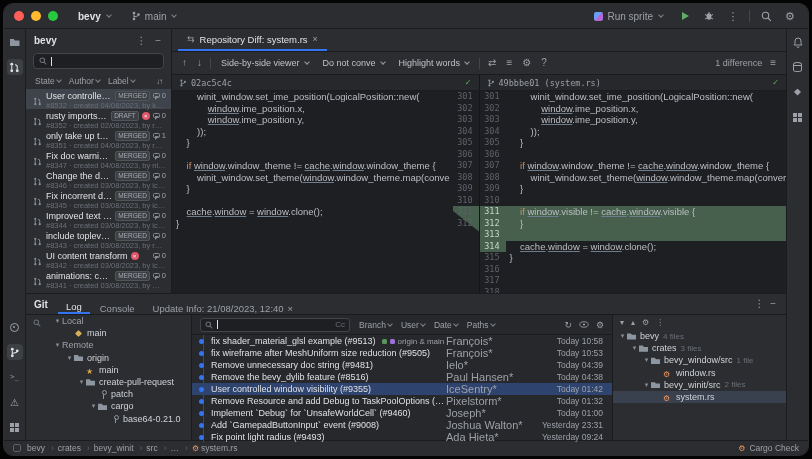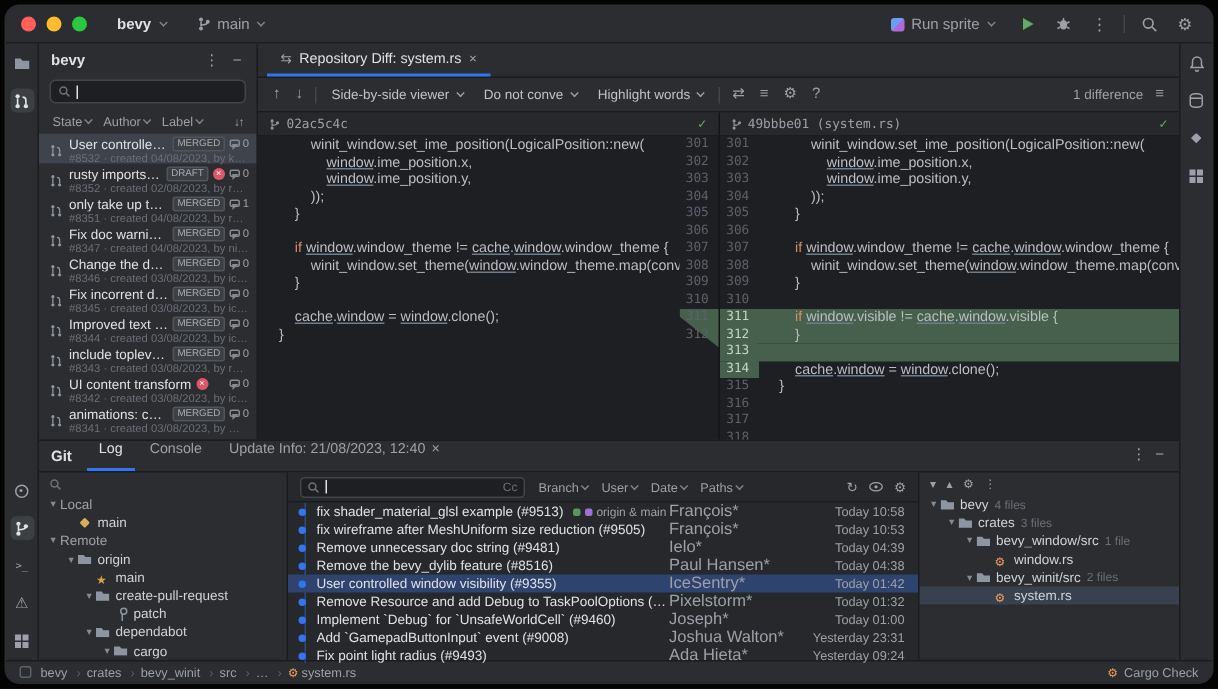--- a/index.html
+++ b/index.html
@@ -91,35 +91,35 @@
   .dh{flex:1;display:flex;align-items:center;gap:4px;padding:0 7px;font-size:8.5px;color:var(--mut);min-width:0}
   .dh+.dh{border-left:1px solid var(--line2)}
   .dh .ok{margin-left:auto;color:var(--green);font-size:8px}
   .diff-body{flex:1;position:relative;display:flex;min-height:0;overflow:hidden}
   .connector{position:absolute;left:calc(50% - 26px);width:52px;top:0;bottom:0;z-index:0;pointer-events:none}
   .wedge{width:100%;height:100%;background:var(--added);clip-path:polygon(0 115px,100% 115px,100% 161px,0 120px)}
   .pane{flex:1;display:flex;min-width:0;position:relative;z-index:1}
   .pane.pright{border-left:1px solid var(--line2)}
   .codes{flex:1;min-width:0;overflow:hidden}
   .nums{width:26px;flex:none}
-  .code-line{height:11.5px;line-height:11.5px;white-space:pre;font:9.5px "DejaVu Sans Mono",monospace;color:var(--code);padding-left:14px;overflow:hidden}
+  .code-line{height:11.5px;line-height:11.5px;white-space:pre;font:9.5px "DejaVu Sans Mono",monospace;color:var(--code);padding-left:4px;overflow:hidden}
   .code-line.added{background:var(--added)}
   .num-line{height:11.5px;line-height:11.5px;font:8.5px "DejaVu Sans Mono",monospace;color:var(--numc);text-align:right;padding-right:6px}
   .rnums .num-line.added{background:var(--added);color:#c6d6c6}
   .kw{color:var(--kwc)}
   .vr{text-decoration:underline;text-decoration-color:#6e7d8c}
 
   
   .git-panel{height:149px;flex:none;border-top:1px solid var(--line);background:var(--panel);display:flex;flex-direction:column}
   .git-tabs{height:21px;flex:none;display:flex;align-items:center;gap:2px;padding:0 8px;border-bottom:1px solid var(--line)}
   .gwlabel{font-size:10px;font-weight:bold;color:var(--text);margin-right:8px}
-  .gtab{height:20px;display:flex;align-items:flex-start;gap:4px;padding:0 8px;font-size:9.5px;color:var(--mut)}
+  .gtab{height:20px;display:flex;align-items:flex-end;gap:4px;padding:0 8px;font-size:9.5px;color:var(--mut)}
   .gtab.active{color:var(--text);border-bottom:2px solid var(--acc)}
   .git-body{flex:1;display:flex;min-height:0}
-  .branches{width:166px;flex:none;border-right:1px solid var(--line);display:flex;flex-direction:column;overflow:hidden}
+  .branches{width:166px;flex:none;border-right:1px solid var(--line);display:flex;flex-direction:row;overflow:hidden}
   .branches-head{height:15px;flex:none;display:flex;align-items:center;padding:0 7px;color:var(--dim)}
   .tree-row{height:12.2px;display:flex;align-items:center;font-size:9px;color:#cfd2d8;white-space:nowrap}
   .tree-row.selected{background:#3a4252}
   .tw-chev{width:9px;flex:none;color:#868a91;font-size:7px;text-align:center}
   .tree-row.chev .tw-chev::before{content:"▾"}
   .tw-ico{display:none;width:9px;height:8px;margin-right:4px;flex:none;position:relative}
   .ic-folder .tw-ico{display:inline-block;background:#8d96a0;clip-path:polygon(0 12%,42% 12%,55% 32%,100% 32%,100% 100%,0 100%);height:7px}
   .ic-tag .tw-ico{display:inline-block;width:5px;height:5px;background:var(--amber);border-radius:1px;transform:rotate(45deg);margin:0 6px 0 2px}
   .ic-star .tw-ico{display:inline-block}
   .ic-star .tw-ico::before{content:"★";color:#d9a343;font-size:8px;line-height:8px}
@@ -781,26 +781,20 @@
 
   </div>
 
   <div class="tree-row ind3 ic-branch">
     <span class="tw-chev"></span>
     <span class="tw-ico"></span>
     <span class="tw-label">patch</span>
 
   </div>
 
-  <div class="tree-row ind2 chev ic-folder">
-    <span class="tw-chev"></span>
-    <span class="tw-ico"></span>
-    <span class="tw-label">dependabot</span>
-
-  </div>
 
   <div class="tree-row ind3 chev ic-folder">
     <span class="tw-chev"></span>
     <span class="tw-ico"></span>
     <span class="tw-label">cargo</span>
 
   </div>
 
   <div class="tree-row ind4 ic-branch">
     <span class="tw-chev"></span>

